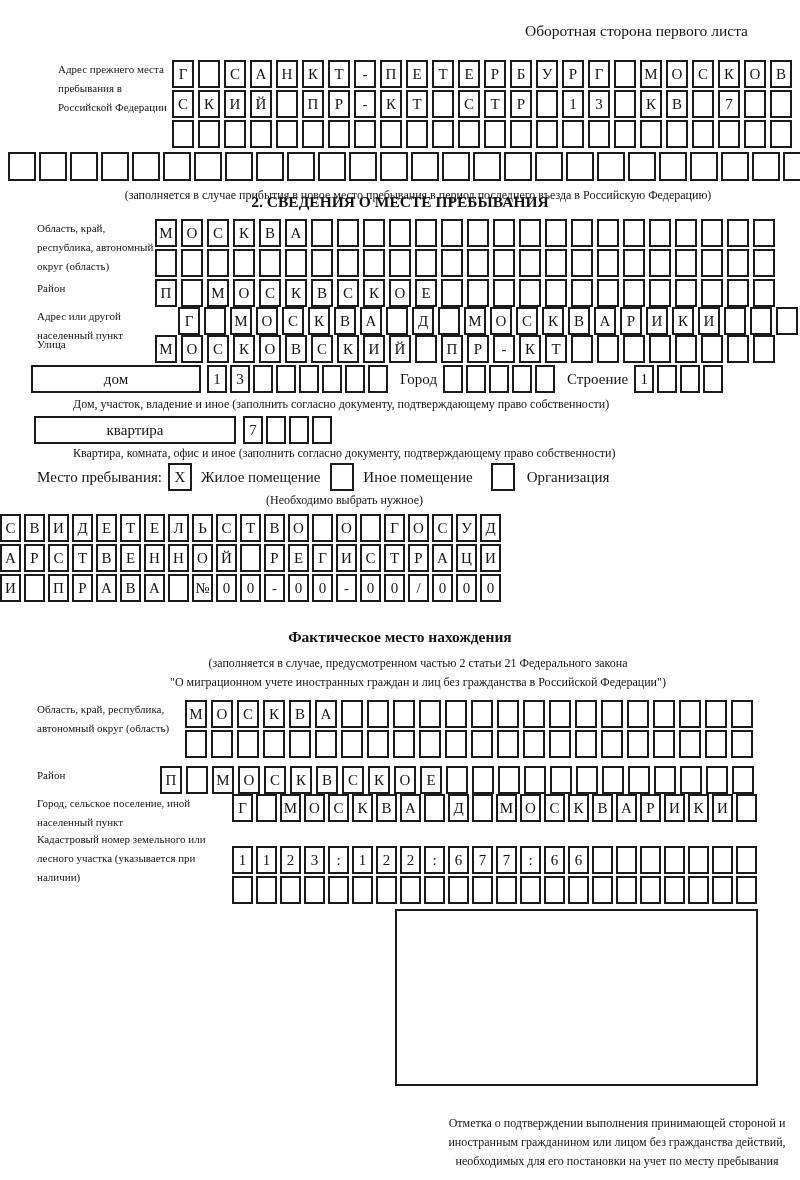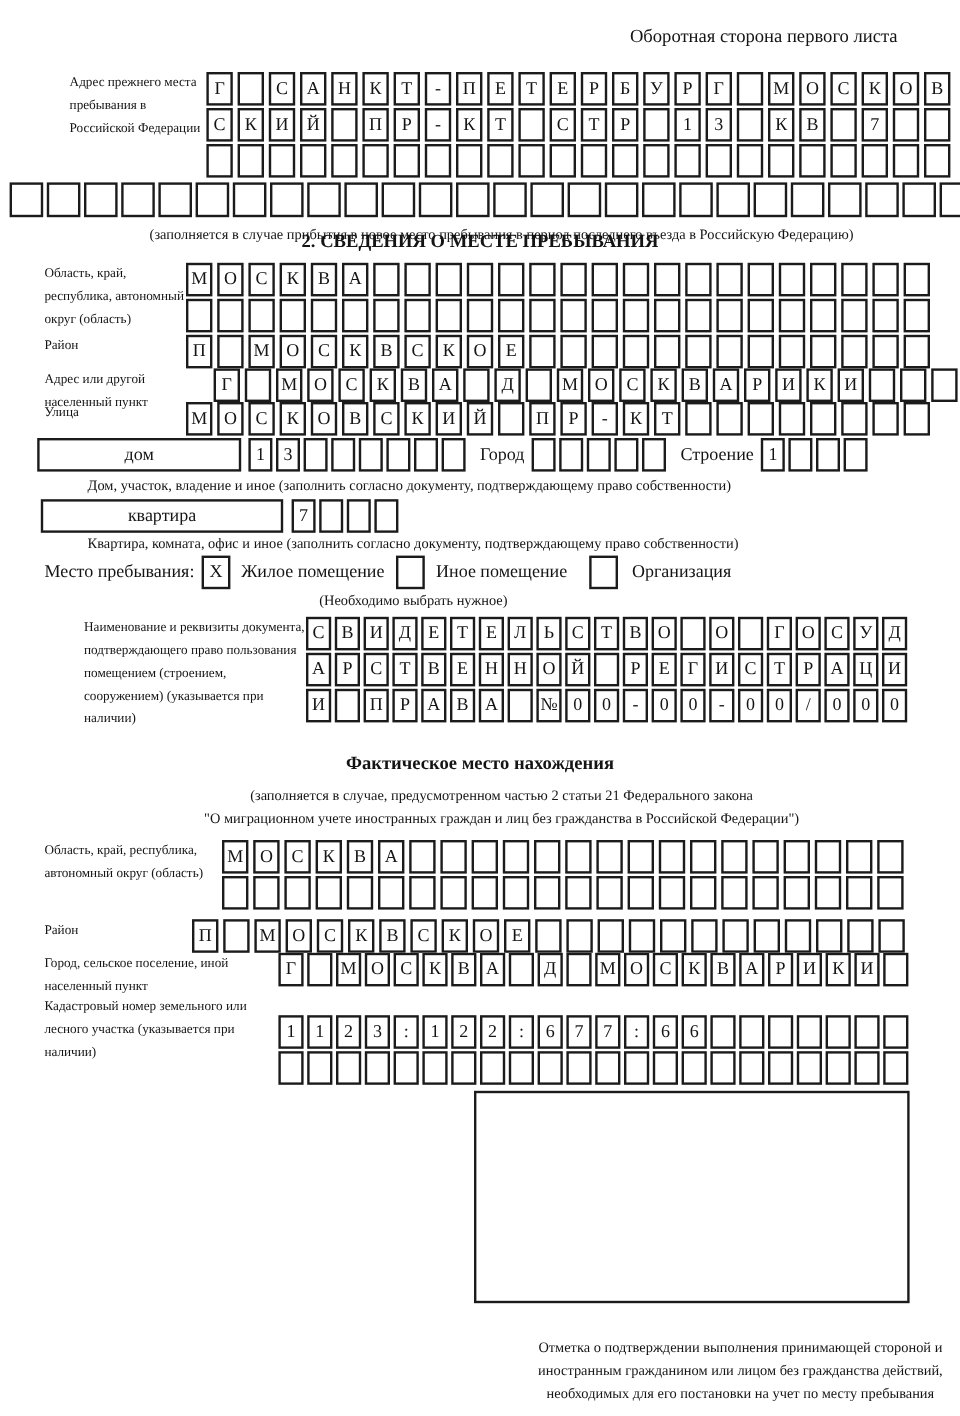--- a/index.html
+++ b/index.html
@@ -374,21 +374,20 @@
         </span>
         <span class="opt">
           <span class="chk"></span>
           <span class="opt-lbl">Организация</span>
         </span>
       </span>
   </div>
   <div class="note" style="margin-left:230px;margin-top:0">(Необходимо выбрать нужное)</div>
 
   <div class="frow" style="margin-top:4px">
-    <div class="lbl" style="width:255px;padding-left:70px;box-sizing:border-box">Наименование и реквизиты документа, подтверждающего право пользования помещением (строением, сооружением) (указывается при наличии)</div>
     <div class="rows">
       <div class="char-row sm2">
           <span class="cell">С</span>
           <span class="cell">В</span>
           <span class="cell">И</span>
           <span class="cell">Д</span>
           <span class="cell">Е</span>
           <span class="cell">Т</span>
           <span class="cell">Е</span>
           <span class="cell">Л</span>

